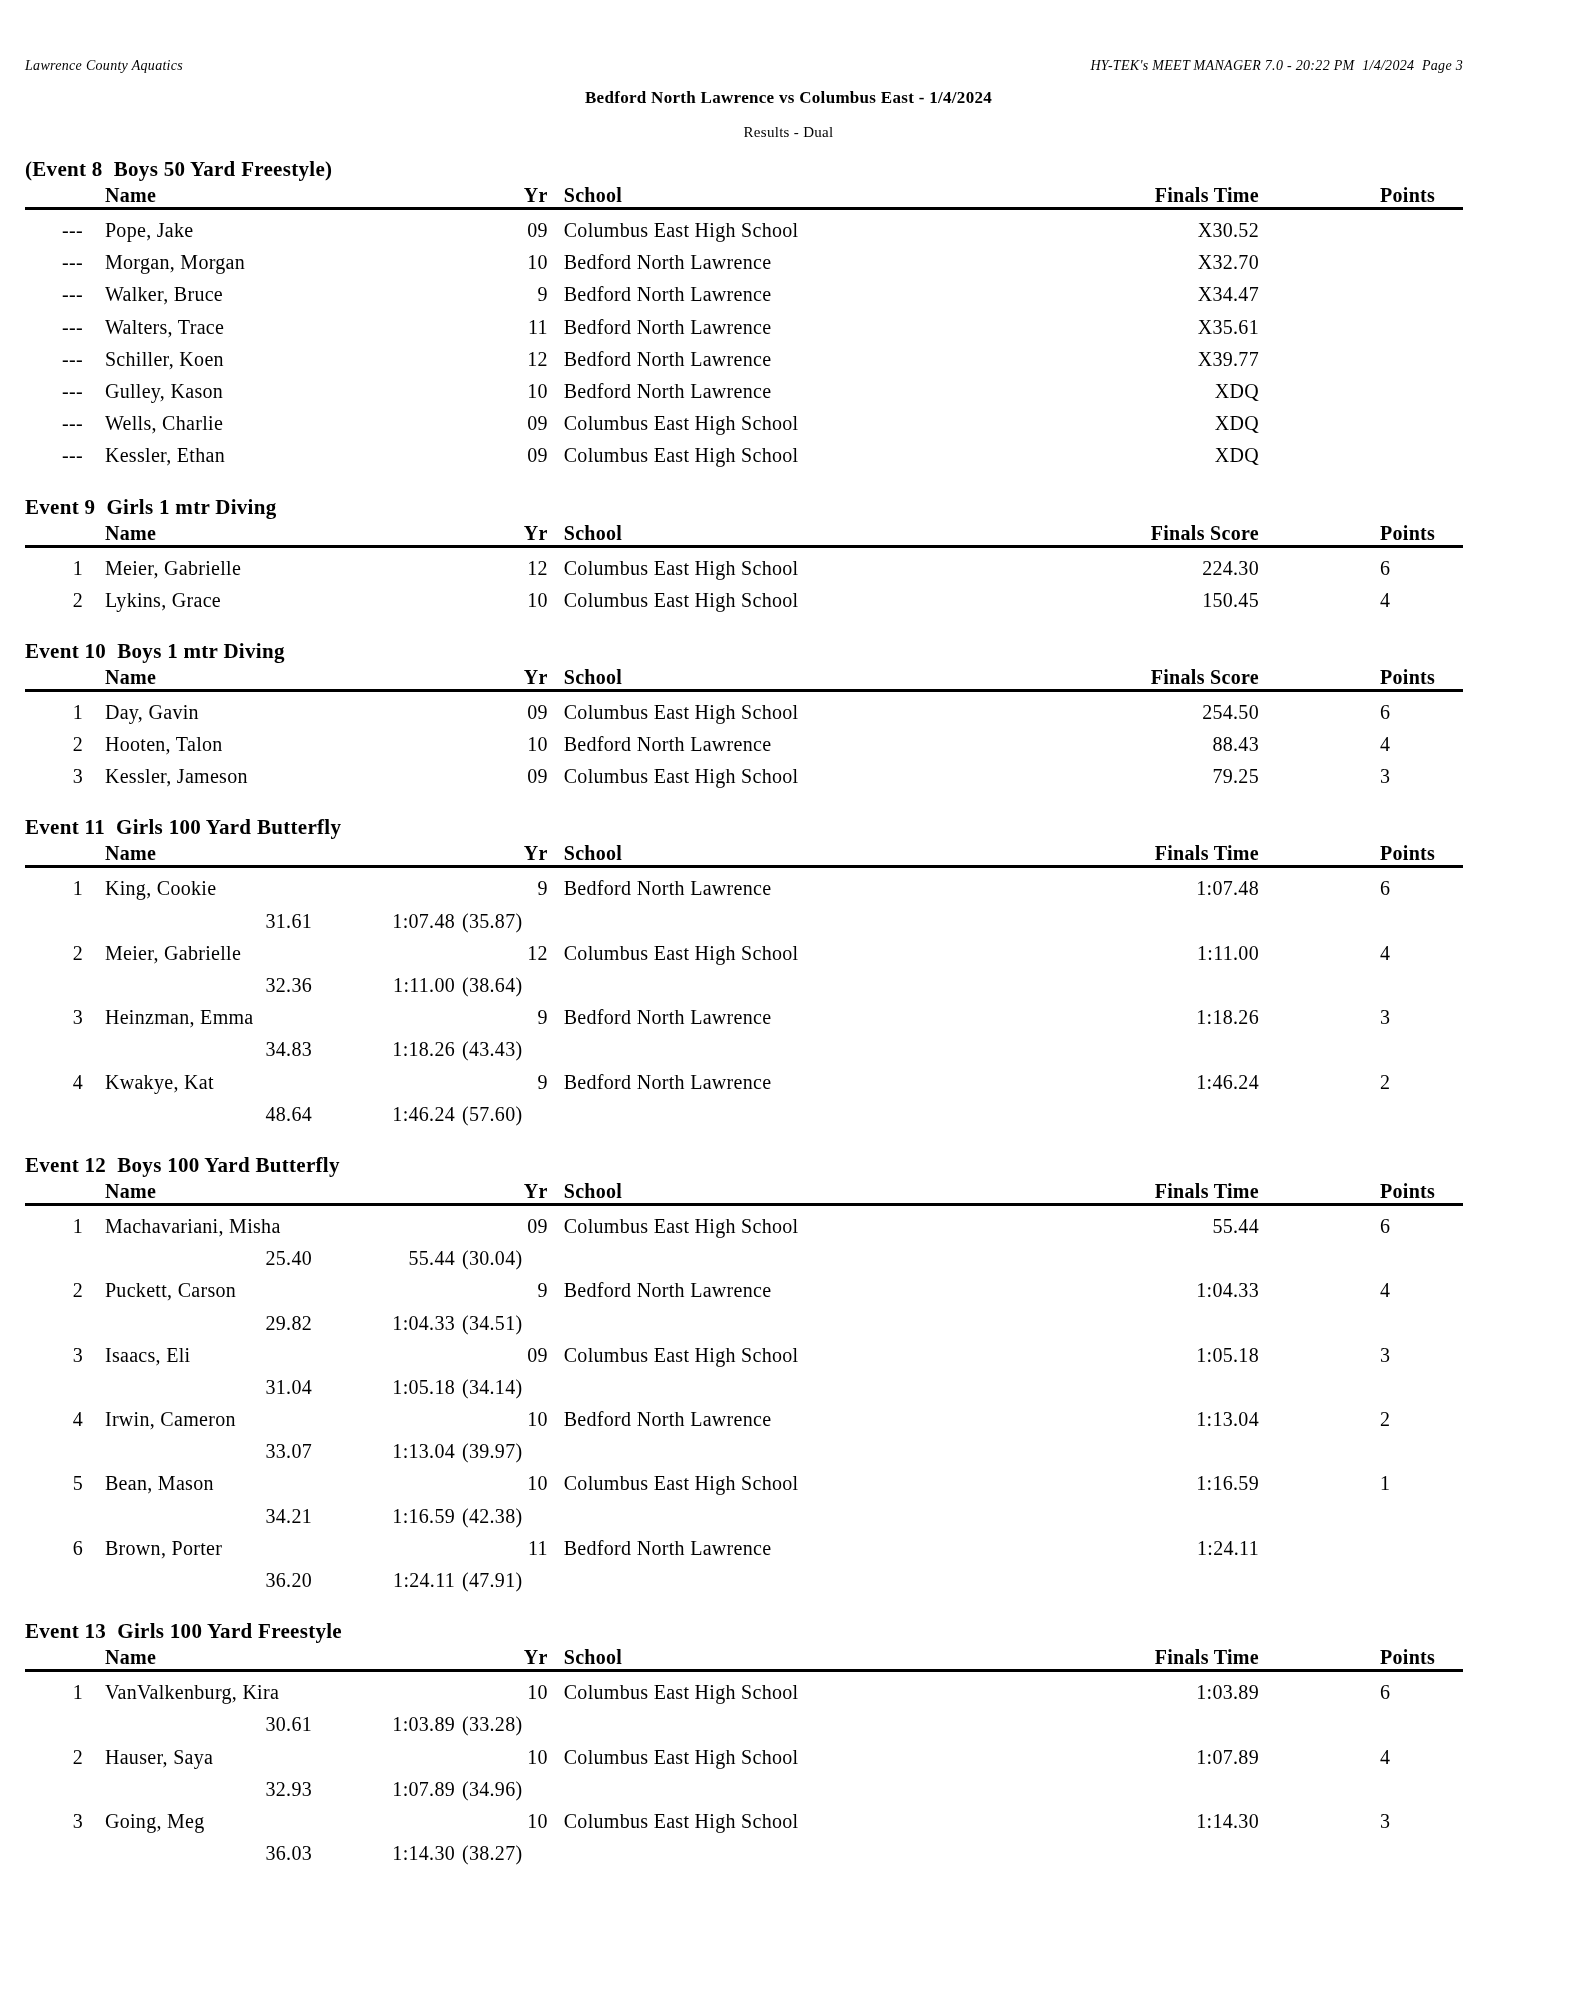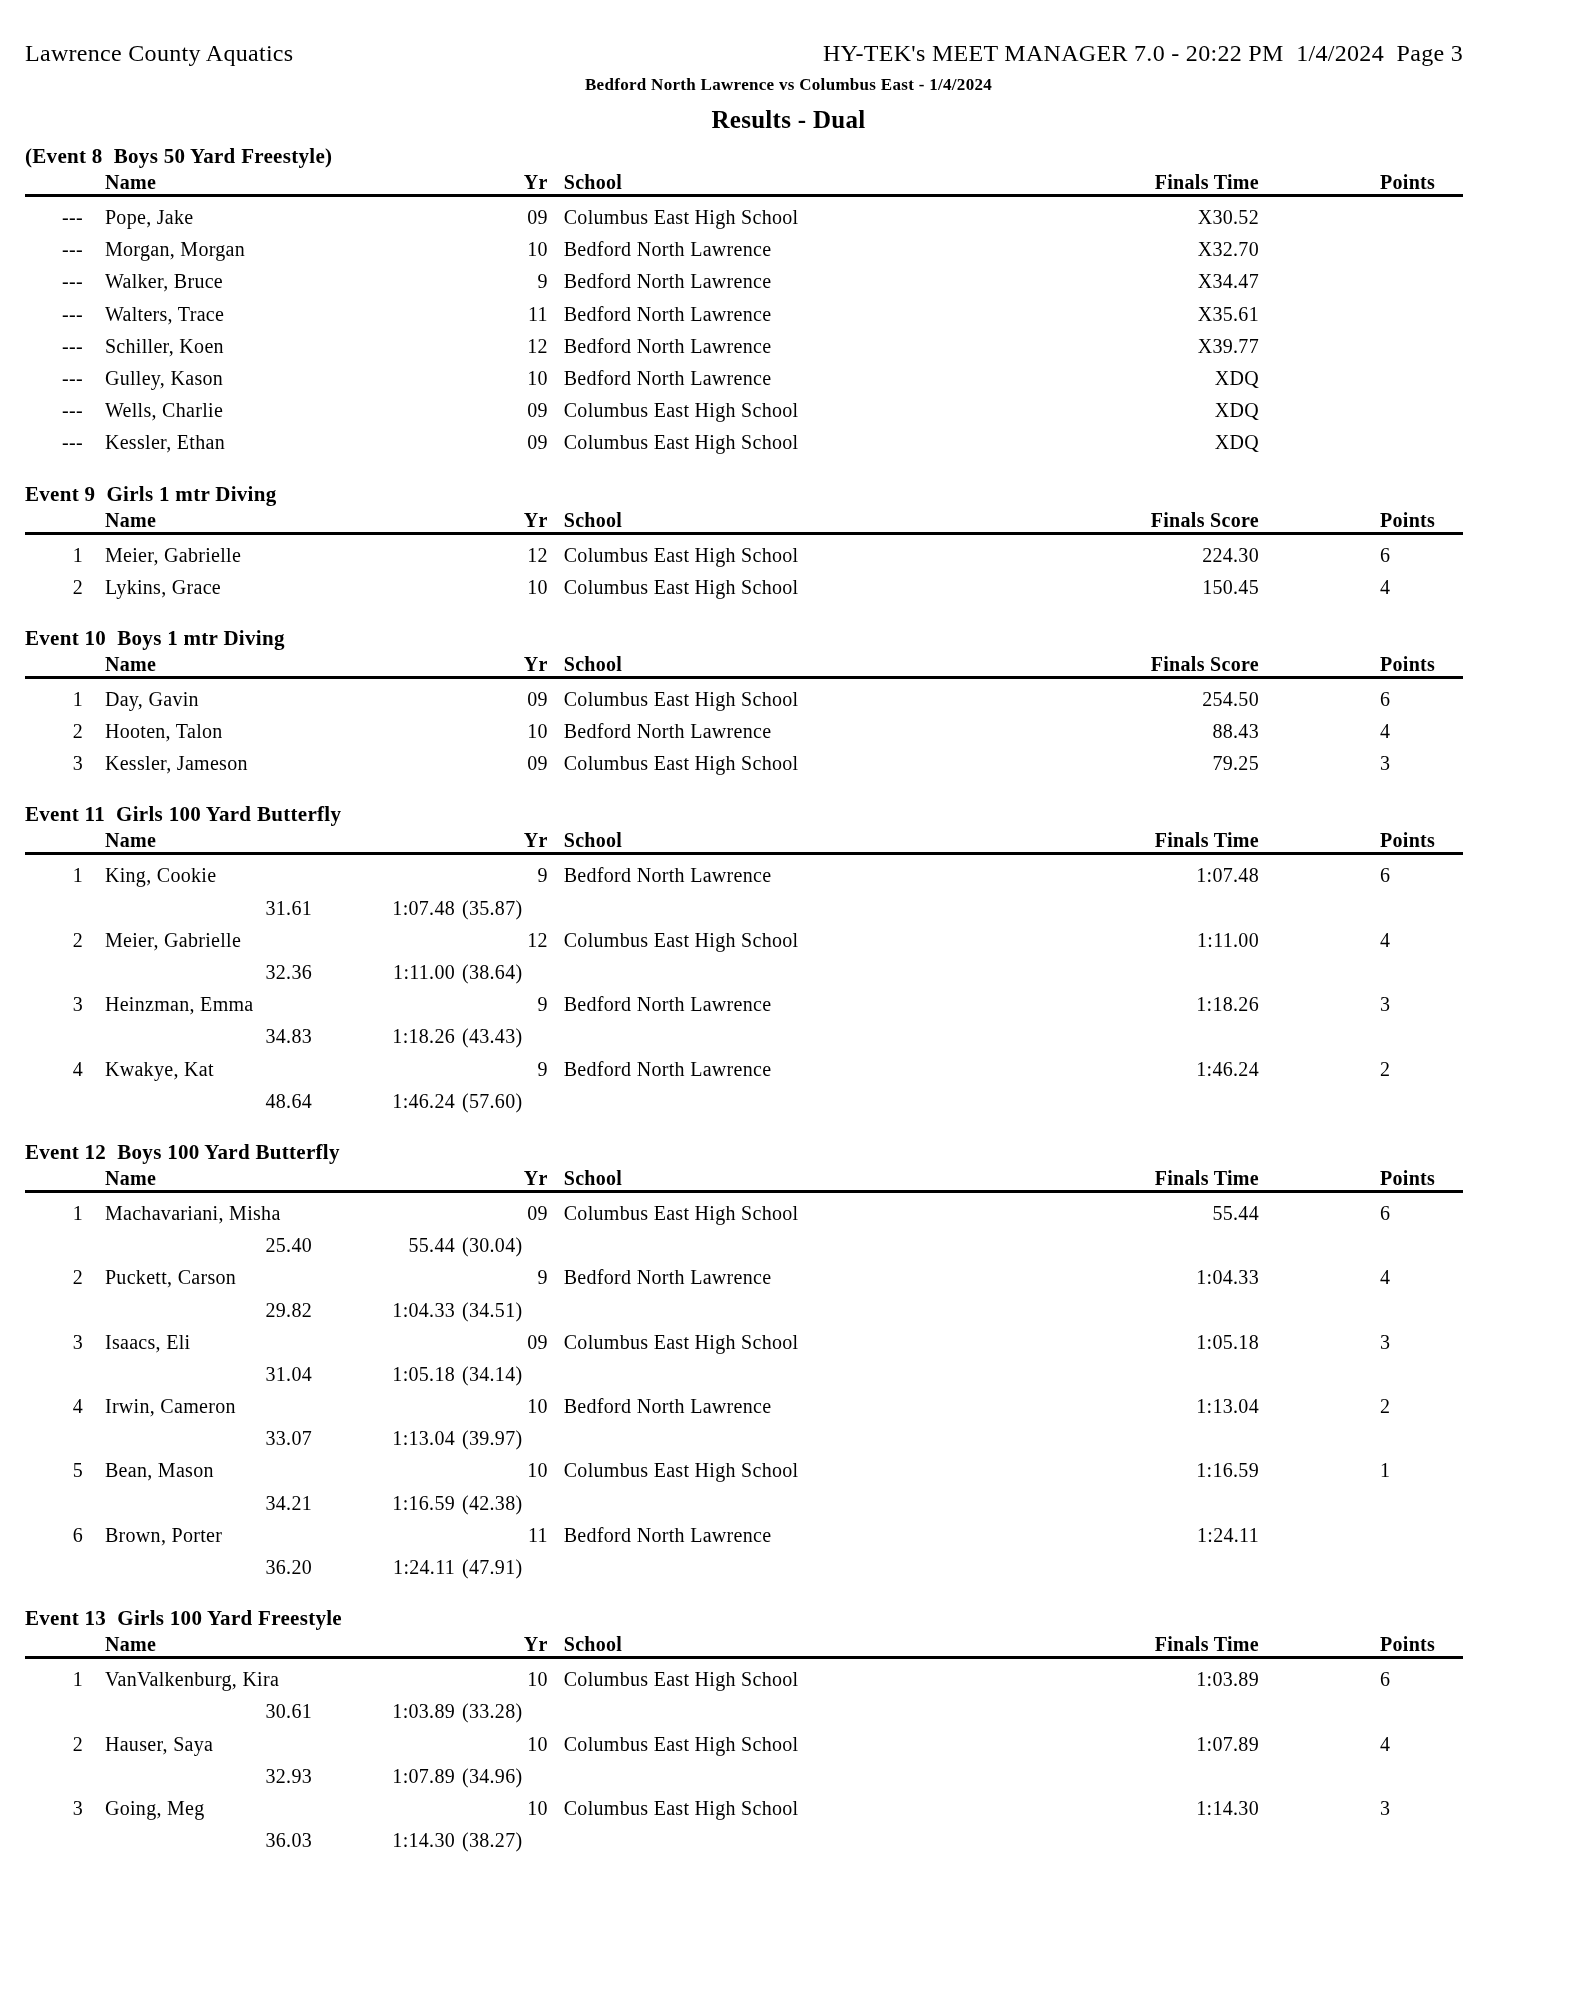--- a/index.html
+++ b/index.html
@@ -10,30 +10,30 @@
     font-family: "Liberation Serif", "DejaVu Serif", serif;
     font-size: 20px;
     letter-spacing: 0.3px;
     overflow: hidden;
   }
   .page { width: 1577px; height: 2014px; position: relative; }
   .content { padding-left: 25px; width: 1463px; }
 
   .topline {
     display: flex; justify-content: space-between;
-    width: 1438px; padding-top: 43px;
-    font-size: 24px; line-height: 20px; white-space: pre;
+    width: 1438px; padding-top: 56px;
+    font-size: 14px; line-height: 20px; white-space: pre; font-style: italic;
   }
   .meet-title {
     margin-top: 9px; text-align: center;
     font-weight: bold; font-size: 17px; line-height: 25px; white-space: pre;
   }
   .meet-subtitle {
     margin-top: 10px; text-align: center;
-    font-weight: bold; font-size: 25px; line-height: 25px;
+    font-weight: normal; font-size: 15px; line-height: 25px;
   }
 
   .event { margin-top: 22px; }
   .event:first-child { margin-top: 11px; }
   .event-title { font-size: 21px; font-weight: bold; line-height: 26px; white-space: pre; }
 
   .thead {
     display: flex; width: 1438px; margin-top: 2px;
     line-height: 23px; border-bottom: 3px solid #000;
     font-weight: bold;

